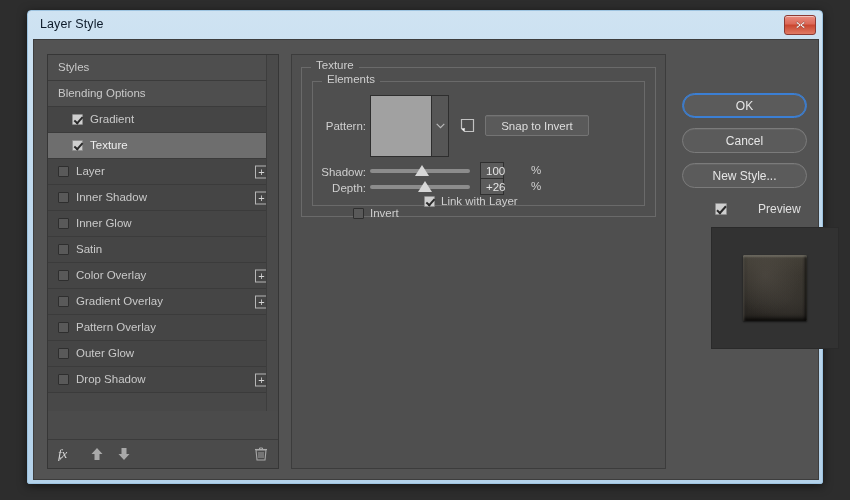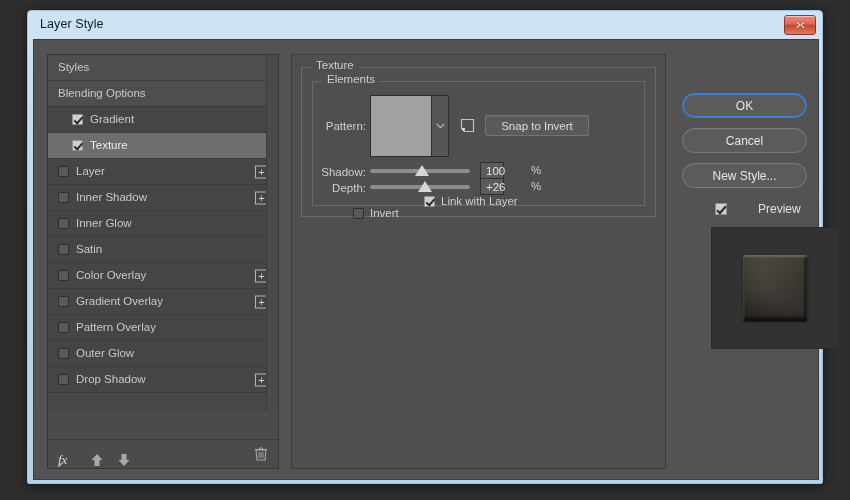--- a/index.html
+++ b/index.html
@@ -167,21 +167,21 @@
     height: 28px;
     background: #4b4b4b;
   }
 
   #styles-toolbar {
     flex: 0 0 auto;
     height: 28px;
     background: #4b4b4b;
     border-top: 1px solid #3b3b3b;
     display: flex;
-    align-items: flex-end;
+    align-items: center;
     padding: 0 9px;
     gap: 13px;
     position: relative;
   }
   .tool-ico { cursor: pointer; display: block; }
   #trash-ico { position: absolute; right: 10px; top: 50%; transform: translateY(-50%); }
 
   #styles-scroll {
     position: absolute;
     right: 0px;

